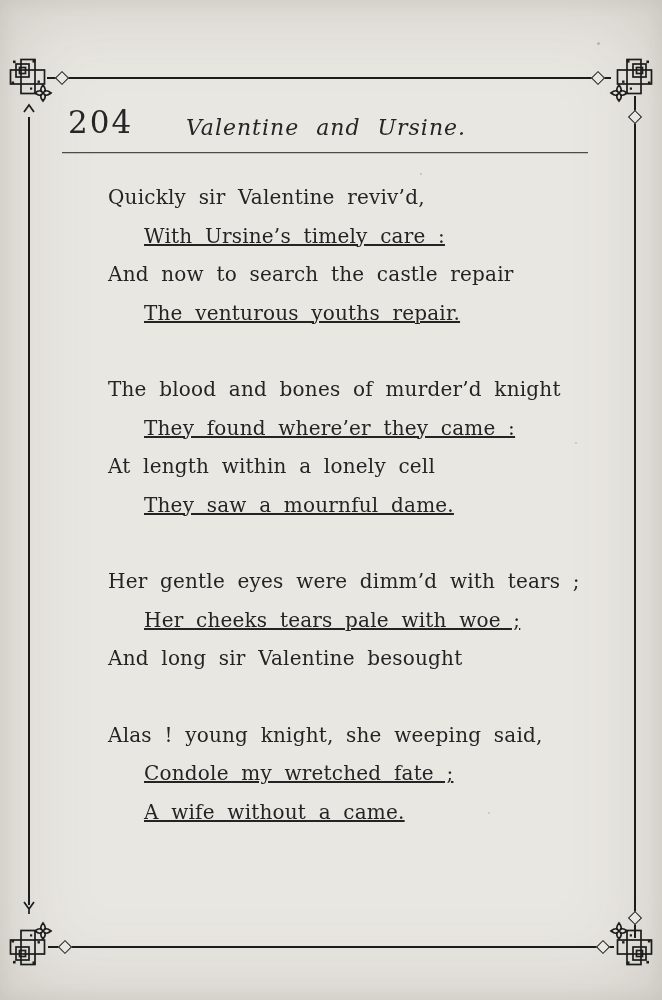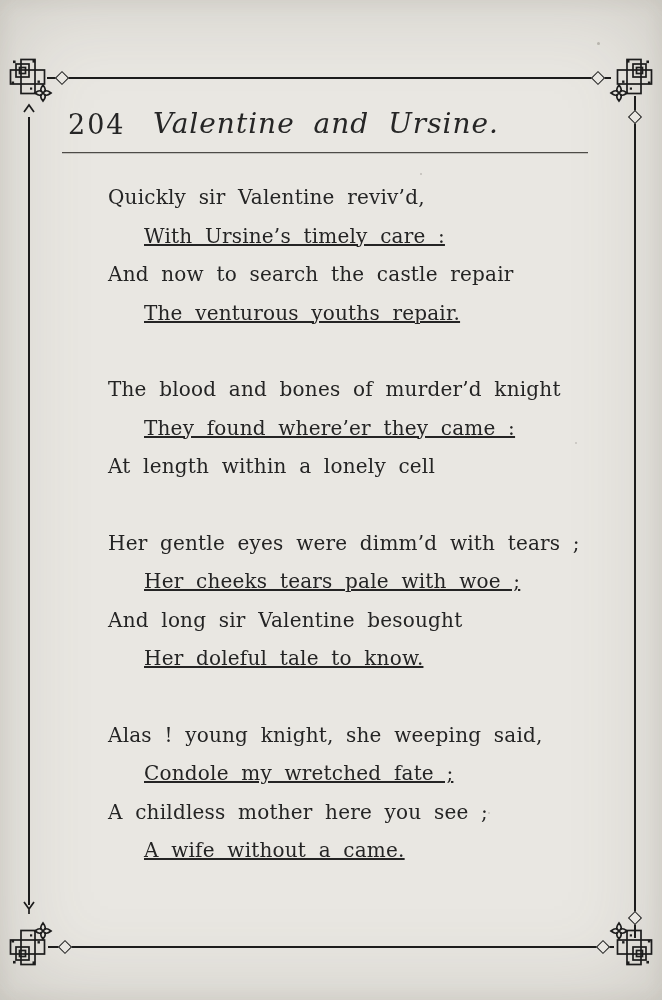--- a/index.html
+++ b/index.html
@@ -29,25 +29,25 @@
   #corner-tr{transform:scaleX(-1);}
   #corner-bl{transform:scaleY(-1);}
   #corner-br{transform:scale(-1,-1);}
   .tip{position:absolute;}
   
   .header{
     position:absolute;left:62px;top:100px;width:528px;height:42px;
   }
   .page-number{
     position:absolute;left:6px;bottom:2px;
-    font-size:27px;color:#262626;letter-spacing:2px;
+    font-size:31px;color:#262626;letter-spacing:2px;
   }
   .running-title{
     position:absolute;left:0;right:0;bottom:2px;text-align:center;
-    font-style:italic;font-size:28px;color:#262626;
+    font-style:italic;font-size:22px;color:#262626;
     letter-spacing:1px;word-spacing:9px;
   }
   #header-rule{
     position:absolute;left:62px;top:152px;width:526px;height:1px;
     background:#4d4b47;box-shadow:0 1px 0 rgba(77,75,71,.25);
   }
   
   .poem{
     position:absolute;left:108px;top:178px;width:500px;
     font-size:20px;line-height:38.5px;color:#242424;
@@ -171,31 +171,30 @@
   <div class="stanza">
     <div class="line">Quickly sir Valentine reviv’d,</div>
     <div class="line indent">With Ursine’s timely care :</div>
     <div class="line">And now to search the castle repair</div>
     <div class="line indent">The venturous youths repair.</div>
   </div>
   <div class="stanza">
     <div class="line">The blood and bones of murder’d knight</div>
     <div class="line indent">They found where’er they came :</div>
     <div class="line">At length within a lonely cell</div>
+    <div class="line indent">They saw a mournful dame.</div>
   </div>
   <div class="stanza">
     <div class="line">Her gentle eyes were dimm’d with tears ;</div>
     <div class="line indent">Her cheeks tears pale with woe ;</div>
     <div class="line">And long sir Valentine besought</div>
-    <div class="line indent">Her doleful tale to know.</div>
   </div>
   <div class="stanza">
     <div class="line">Alas ! young knight, she weeping said,</div>
     <div class="line indent">Condole my wretched fate ;</div>
-    <div class="line">A childless mother here you see ;</div>
     <div class="line indent">A wife without a came.</div>
   </div>
 </div>
 
 <div class="speck" style="left:597px;top:42px;width:3px;height:3px;opacity:.5;"></div>
 <div class="speck" style="left:420px;top:173px;width:2px;height:2px;opacity:.45;"></div>
 <div class="speck" style="left:575px;top:442px;width:2px;height:2px;opacity:.4;"></div>
 <div class="speck" style="left:488px;top:812px;width:2px;height:2px;opacity:.4;"></div>
 
 </body></html>

